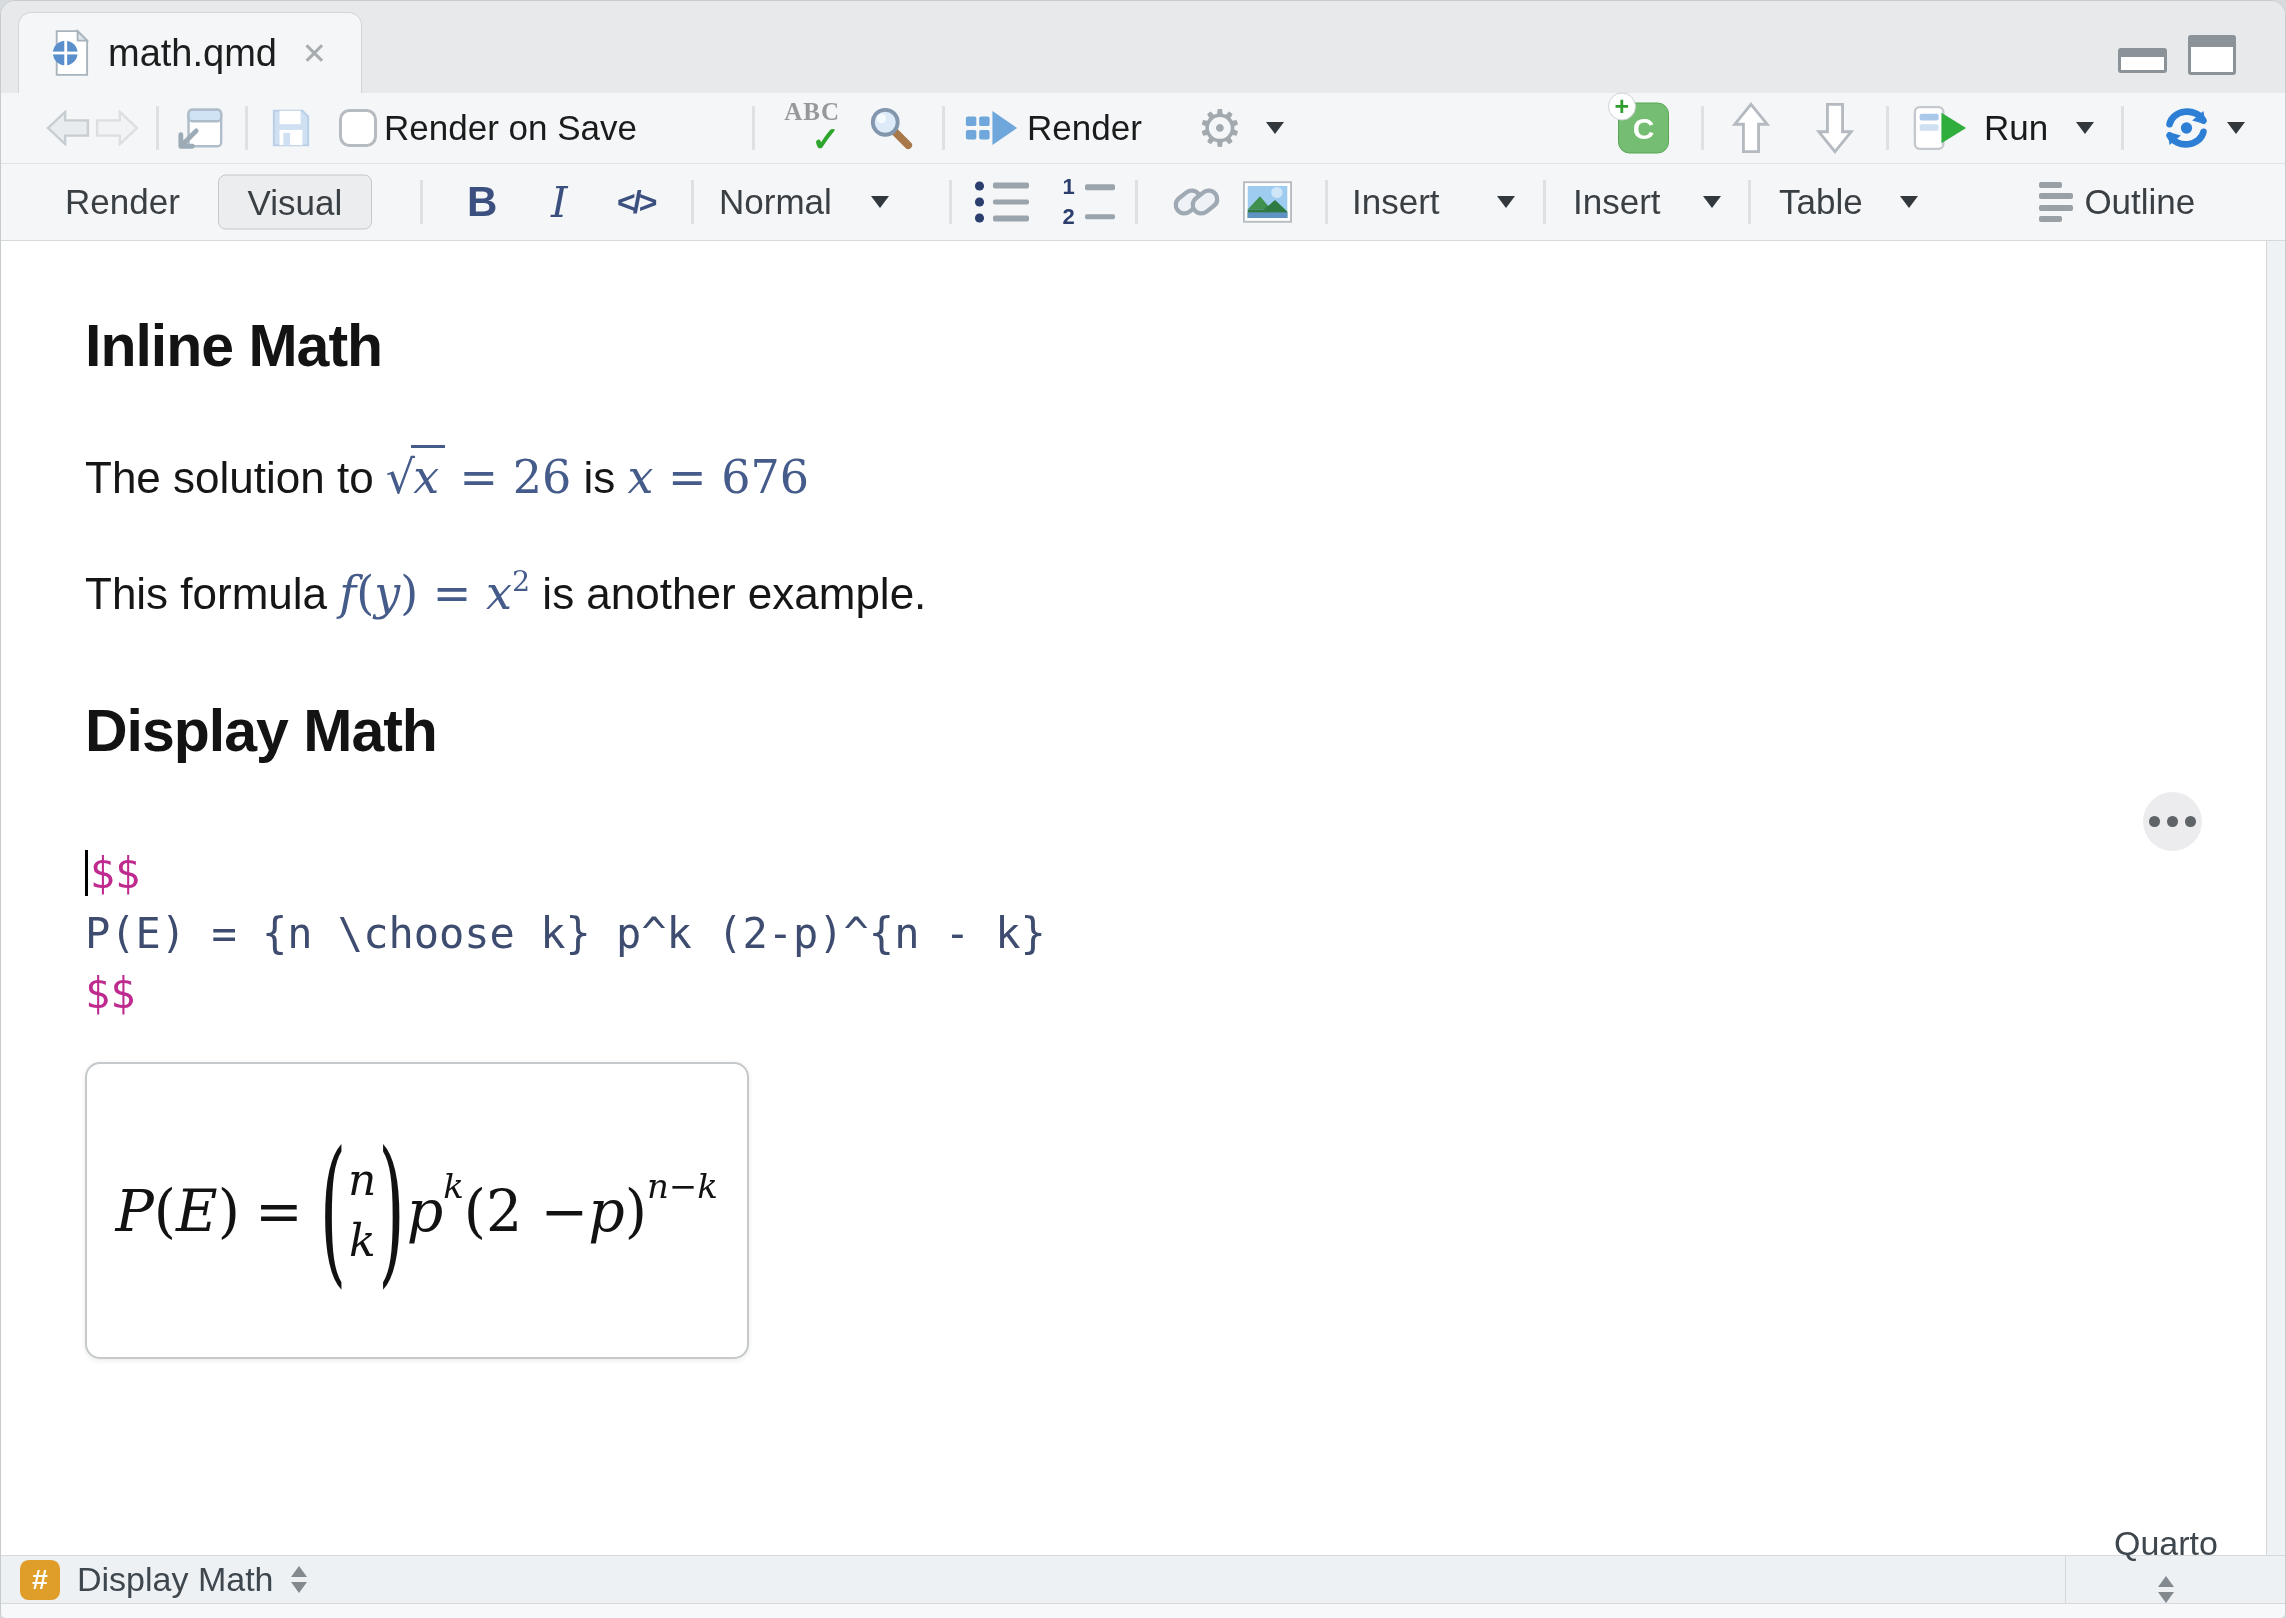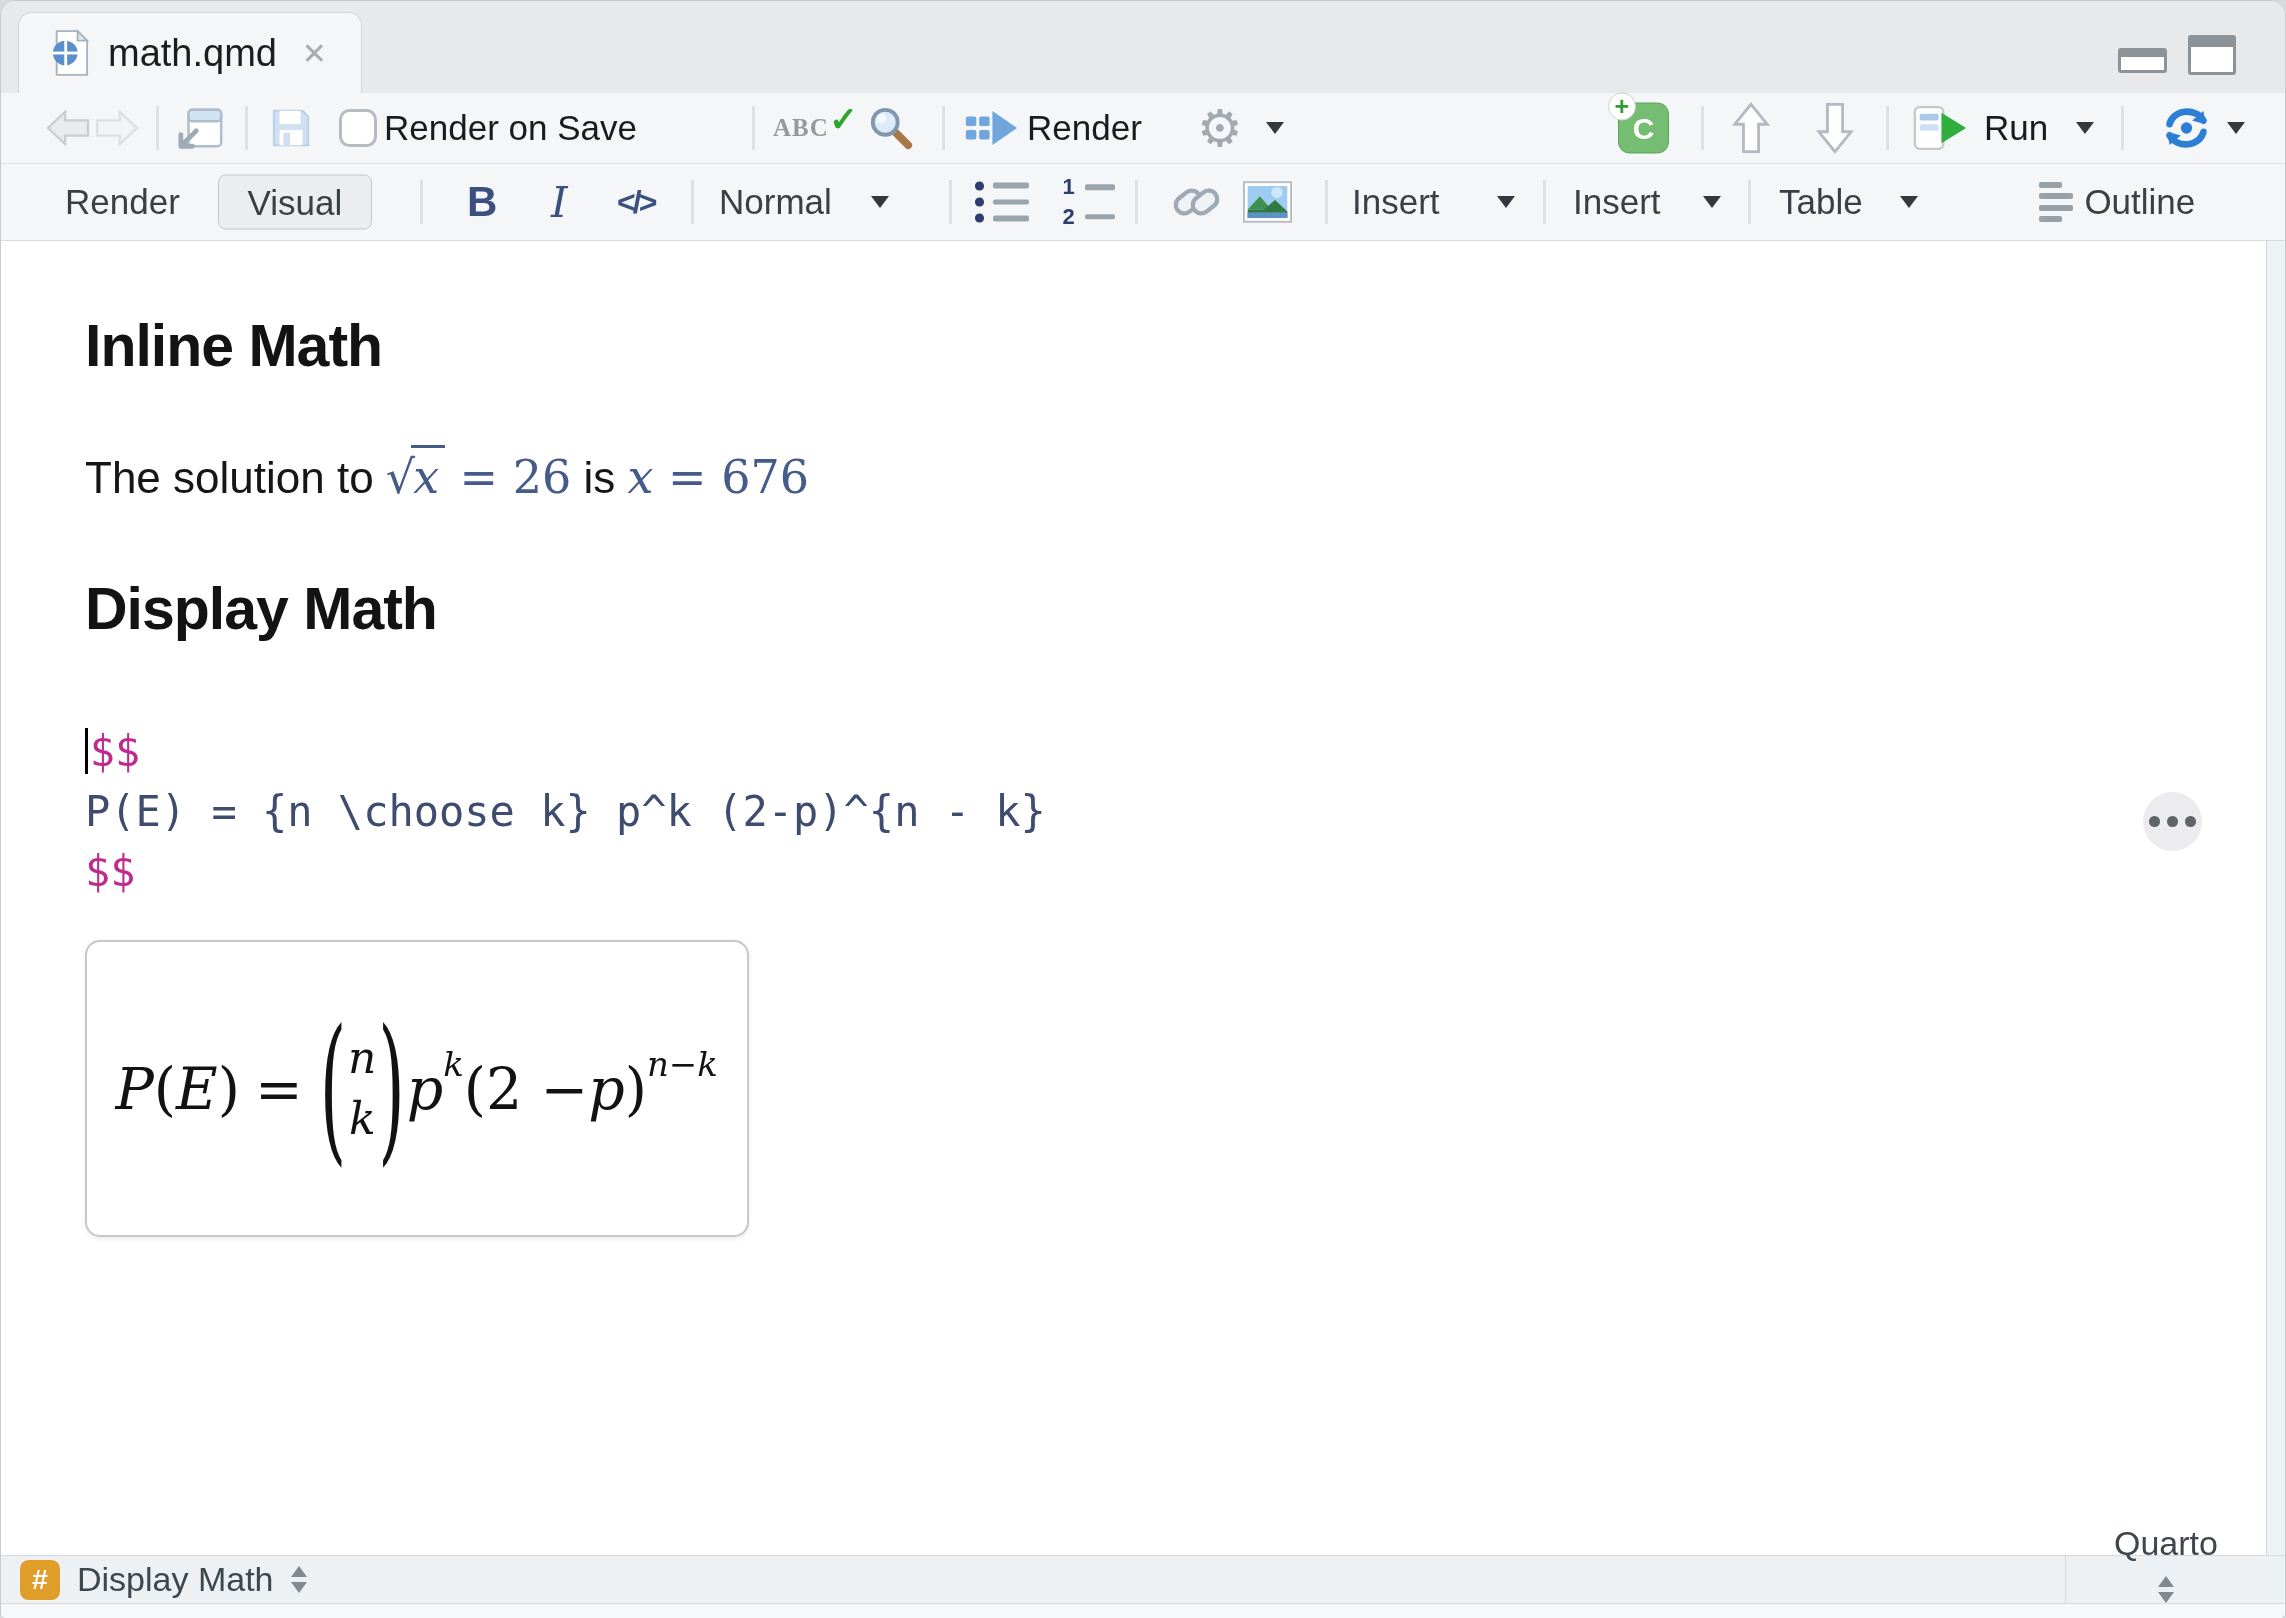--- a/index.html
+++ b/index.html
@@ -35,21 +35,21 @@
   .tb1 { height:71px; border-bottom:1.9px solid #e0e3e5; }
   .tb2 { height:77px; border-bottom:1.9px solid #d7dadd; }
   .ti { position:absolute; top:50%; transform:translateY(-50%); display:flex; align-items:center; }
   .sep { position:absolute; top:50%; transform:translateY(-50%); width:2.9px; height:44px; background:#dde1e4; }
   .tb-label { font-size:35px; color:#1b1b1b; white-space:nowrap; }
   .tb2 .tb-label { color:#3a3f44; }
   .caret { width:0; height:0; border-left:9.5px solid transparent; border-right:9.5px solid transparent; border-top:12.4px solid #33383c; }
 
   .checkbox { width:38px; height:38px; background:#fff; border:3.8px solid #b5bbc0; border-radius:10.5px; }
 
-  .abc-icon { display:flex; flex-direction:row; align-items:flex-start; width:67px;gap:8px; }
+  .abc-icon { display:flex; flex-direction:column; align-items:flex-end; width:67px;gap:8px; }
   .abc-top { font-size:25px; font-weight:bold; color:#96989a; letter-spacing:1px; font-family:"Liberation Serif",serif; }
   .abc-check { font-size:34px; font-weight:bold; color:#2ea52c; margin-top:-15px; margin-left:-7.6px; }
 
   .gear-glyph { font-size:51px; color:#a3aaaf; line-height:1; }
 
   .chunk-icon { position:relative; width:51px; height:51px; background:#74bd72; border:1.9px solid #59a657; border-radius:11.4px;
                 display:flex; align-items:center; justify-content:center; }
   .chunk-icon .c { color:#fff; font-weight:bold; font-size:30px; }
   .chunk-badge { position:absolute; left:-11.4px; top:-11.4px; width:28.5px; height:28.5px; background:#fff; border:1.9px solid #cfd3d6;
                  border-radius:50%; display:flex; align-items:center; justify-content:center; font-size:25px; font-weight:bold; color:#2f9e2d; line-height:1; }
@@ -314,20 +314,21 @@
       <span class="tb-label">Outline</span>
     </span>
   </div>
 
   <div class="content">
 
     <h1 class="doc-h">Inline Math</h1>
 
     <p class="doc-p p1"><span>The solution to </span><span class="math"><span class="sqrt-sym">√</span><span class="mi radicand">x</span><span class="mn"> = 26</span></span><span> is </span><span class="math"><span class="mi">x</span><span class="mn"> = 676</span></span></p>
 
+    <p class="doc-p p2"><span>This formula </span><span class="math"><span class="mi">f</span><span class="mn">(</span><span class="mi">y</span><span class="mn">) = </span><span class="mi">x</span><span class="mn msup">2</span></span><span> is another example.</span></p>
 
     <h1 class="doc-h h2">Display Math</h1>
 
     <div class="codeblock">
       <div><span class="cursor"></span><span class="dollars">$$</span></div>
       <div><span>P(E) = {n \choose k} p^k (2-p)^{n - k}</span></div>
       <div><span class="dollars">$$</span></div>
     </div>
 
     <div class="preview-box">

